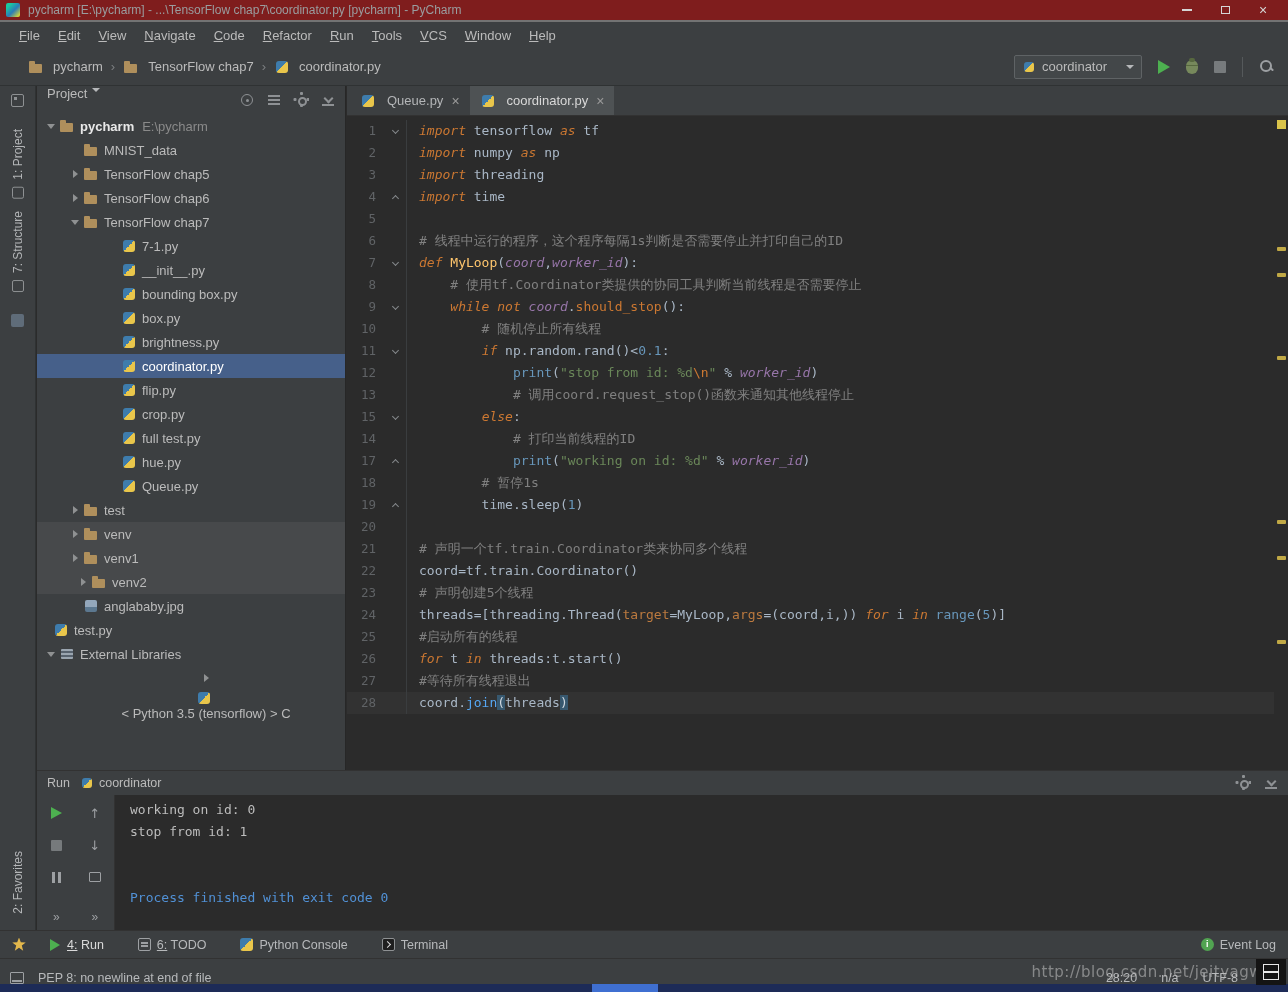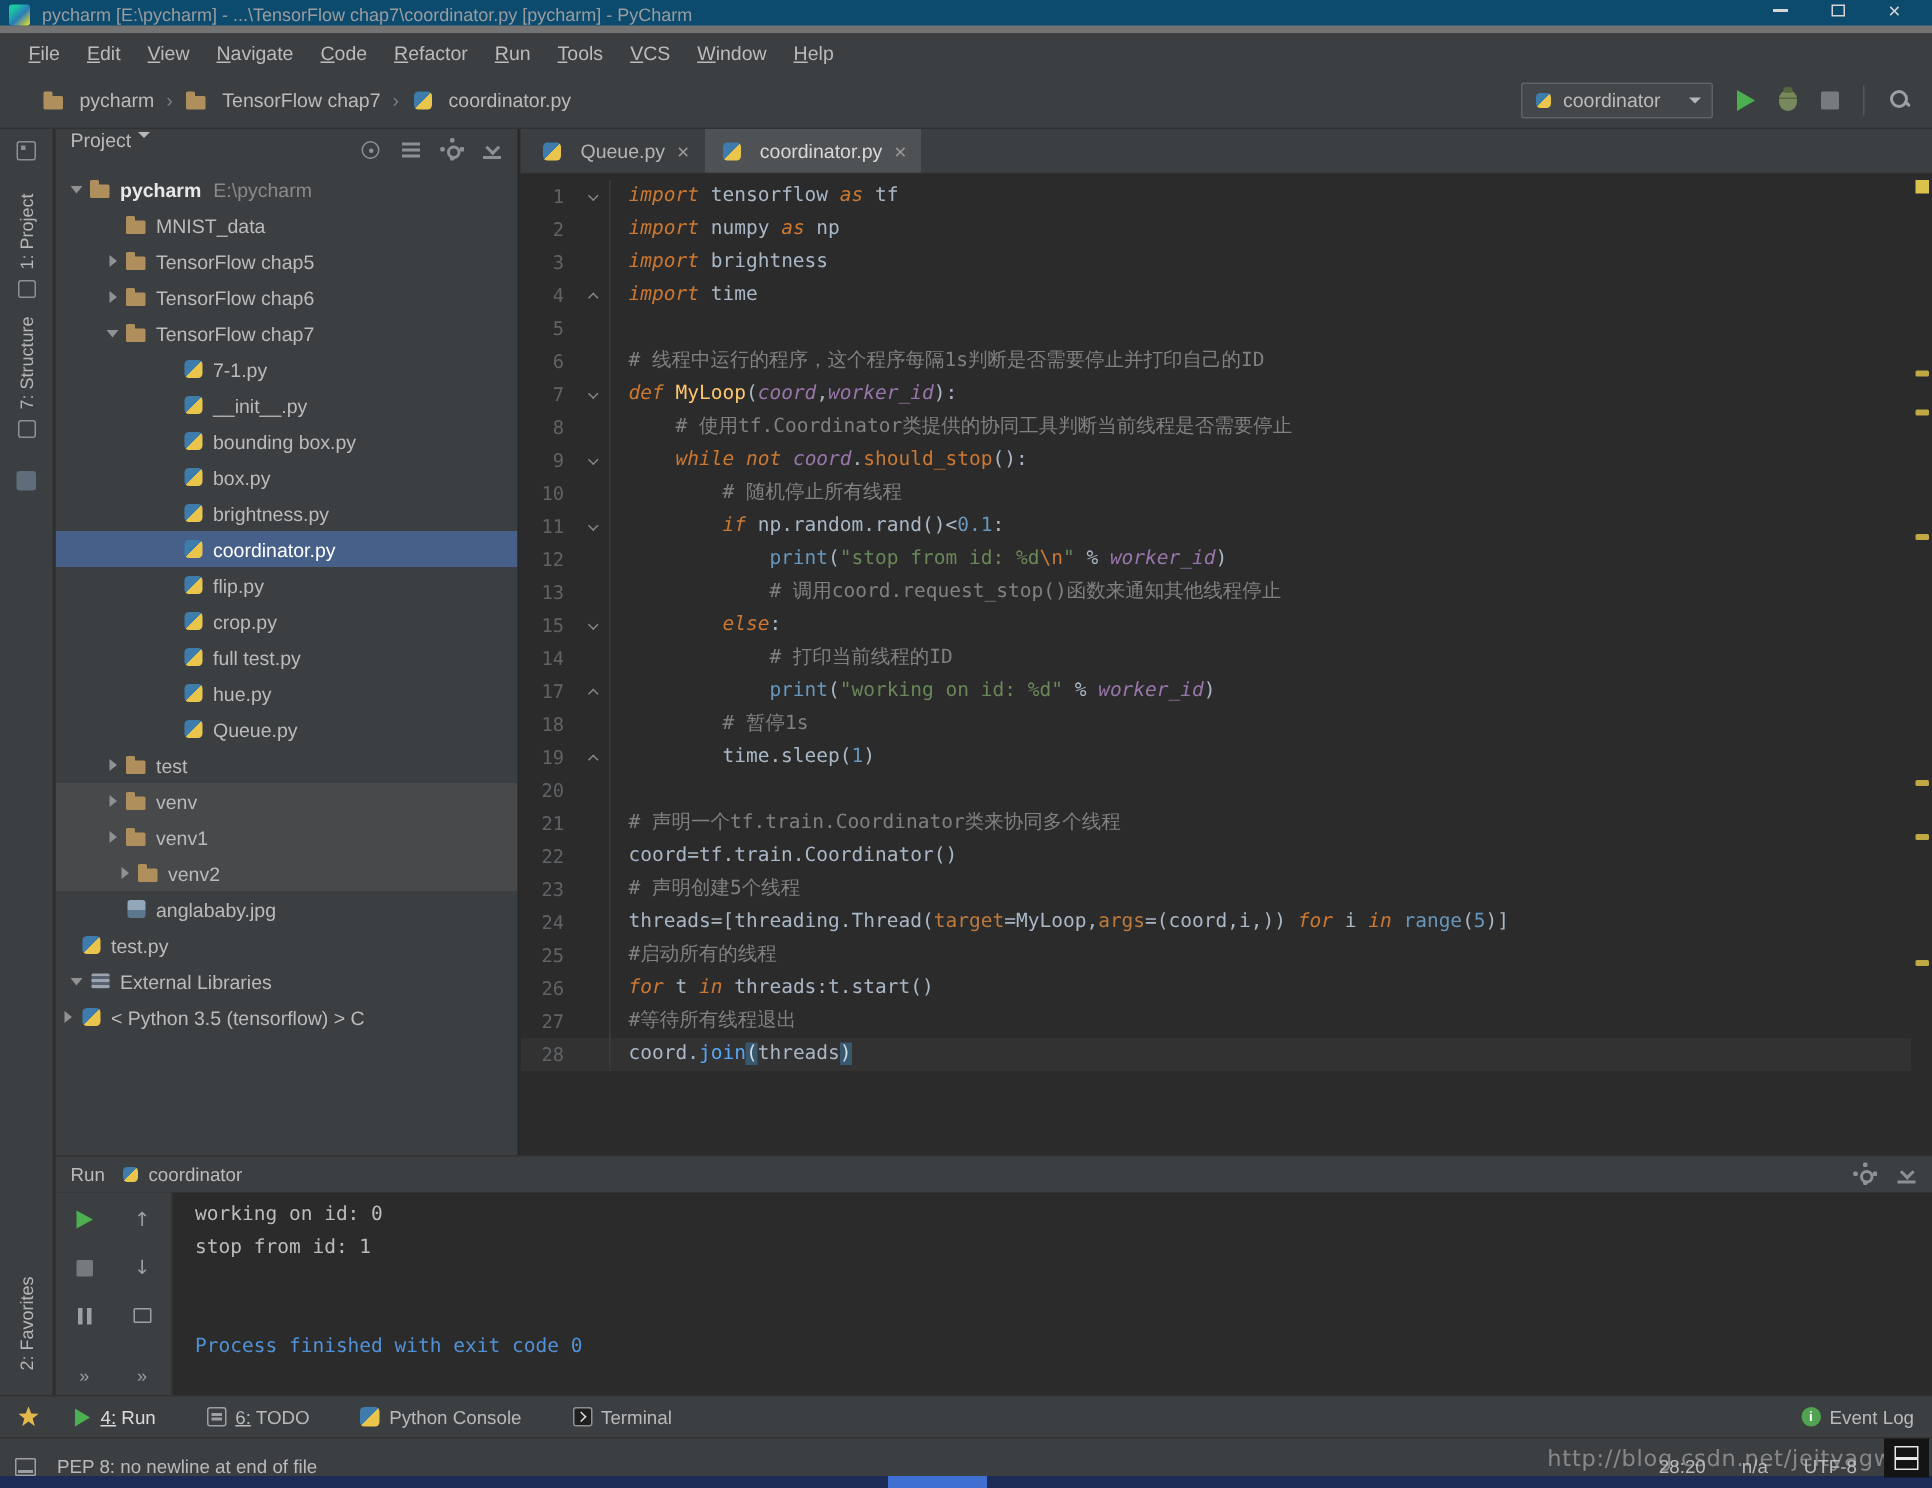--- a/index.html
+++ b/index.html
@@ -1,20 +1,20 @@
 <!DOCTYPE html>
 <html><head>
 <meta charset="utf-8">
 <style>
   *{box-sizing:border-box;margin:0;padding:0}
   html,body{width:1288px;height:992px;overflow:hidden}
   body{position:relative;background:#2b2b2b;font-family:"Liberation Sans",sans-serif;color:#bbbbbb;font-size:13px;-webkit-font-smoothing:antialiased}
 
   
-  #titlebar{position:absolute;left:0;top:0;right:0;height:22px;background:#0c4a6e;display:flex;align-items:flex-end;gap:8px;padding:0 6px;border-bottom:5px solid #737373}
+  #titlebar{position:absolute;left:0;top:0;right:0;height:22px;background:#7f1d1d;display:flex;align-items:center;gap:8px;padding:0 6px;border-bottom:2px solid #737373}
   .logo{width:14px;height:14px;border-radius:2px;background:linear-gradient(135deg,#1bc7a0 20%,#2b7bb9 55%,#f8e71c 100%)}
   .title-text{color:#9a9d9f;font-size:12px;white-space:nowrap}
   .win-controls{margin-left:auto;display:flex}
   .wbtn{width:38px;height:20px;display:flex;align-items:center;justify-content:center;color:#d5d5d5}
   .glyph-min{width:10px;height:2px;background:#d5d5d5}
   .glyph-max{width:9px;height:8px;border:1.5px solid #d5d5d5}
   .glyph-close{font-size:14px;line-height:1;color:#d5d5d5}
 
   
   #menubar{position:absolute;left:0;top:22px;right:0;height:26px;background:#3c3f41;display:flex;align-items:center;padding-left:10px}
@@ -366,21 +366,21 @@
       <div class="tree-row" style=" text-align: center;">
         <span class="chev"></span>
         <span class="ic ic-py"></span>
         <span class="tree-label">test.py</span>
       </div>
       <div class="tree-row" style="padding-left: 6px;">
         <span class="chev chev-down"></span>
         <span class="ic ic-lib"></span>
         <span class="tree-label">External Libraries</span>
       </div>
-      <div class="tree-row" style="">
+      <div class="tree-row" style="padding-left: 30px; flex-direction: column;">
         <span class="chev chev-right"></span>
         <span class="ic ic-py"></span>
         <span class="tree-label">&lt; Python 3.5 (tensorflow) &gt; C</span>
       </div>
     </div>
 </div>
 
 <div id="editor">
   <div id="tabbar">
       <div class="etab">
@@ -404,21 +404,21 @@
           <span class="ctext"><span class="tk-k">import</span><span class="tk-p"> tensorflow </span><span class="tk-k">as</span><span class="tk-p"> tf</span></span>
         </div>
         <div class="code-line">
           <span class="gnum">2</span>
           <span class="gfold"></span>
           <span class="ctext"><span class="tk-k">import</span><span class="tk-p"> numpy </span><span class="tk-k">as</span><span class="tk-p"> np</span></span>
         </div>
         <div class="code-line">
           <span class="gnum">3</span>
           <span class="gfold"></span>
-          <span class="ctext"><span class="tk-k">import</span><span class="tk-p"> brightness</span></span>
+          <span class="ctext"><span class="tk-k">import</span><span class="tk-p"> threading</span></span>
         </div>
         <div class="code-line">
           <span class="gnum">4</span>
           <span class="gfold">
             <span class="farrow fu"></span>
           </span>
           <span class="ctext"><span class="tk-k">import</span><span class="tk-p"> time</span></span>
         </div>
         <div class="code-line">
           <span class="gnum">5</span>

